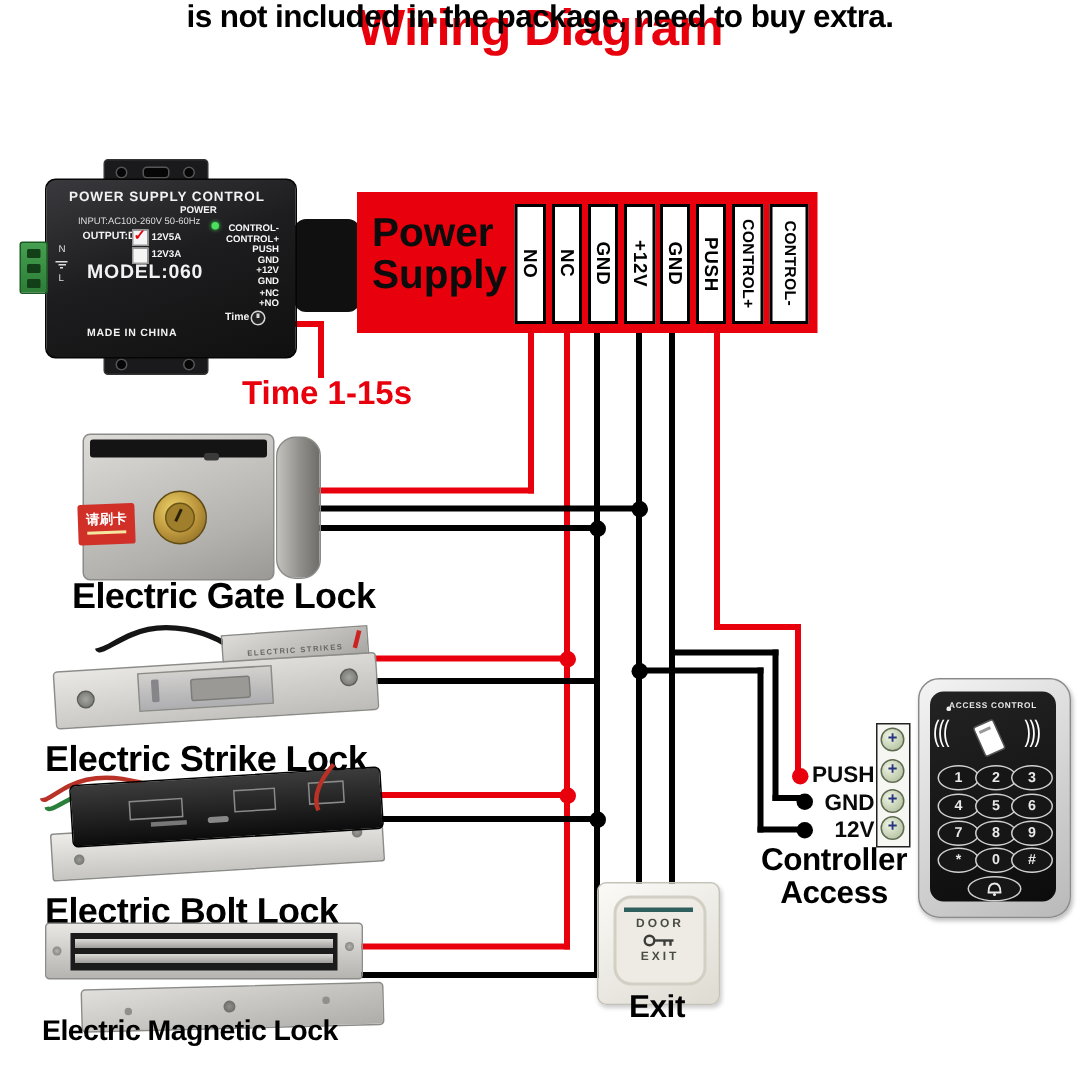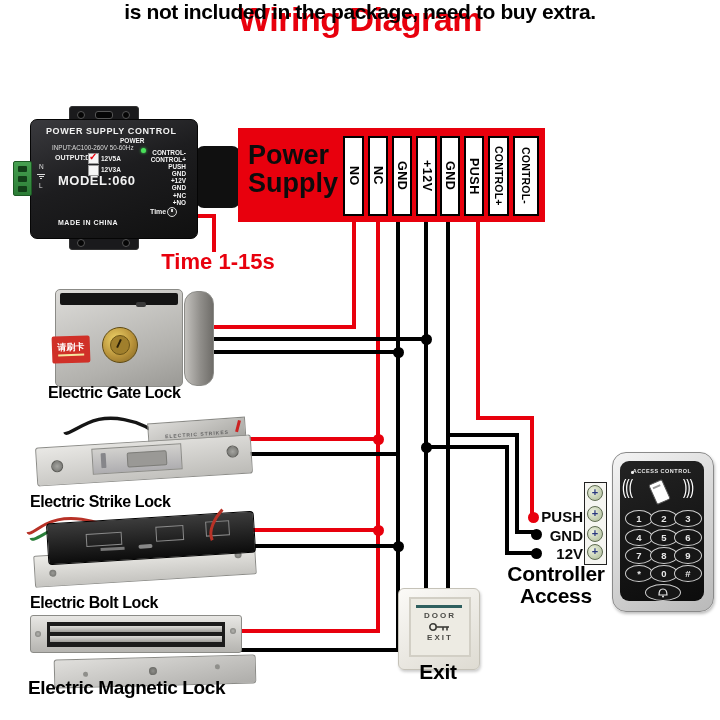--- a/index.html
+++ b/index.html
@@ -27,39 +27,39 @@
   .cb{position:absolute;width:9px;height:9px;background:#f5f5f5;border:1px solid #999;}
   .sideterm div{font-size:6.4px;font-weight:bold;line-height:7.1px;text-align:right;color:#f5f5f5;}
   
   .psb{left:238px;top:128px;width:307px;height:94px;background:#e8000d;}
   .psb-label{position:absolute;left:10px;top:13px;font-size:27px;line-height:28px;font-weight:bold;color:#0c0c0c;}
   .tbox{position:absolute;top:8px;height:76px;background:#fff;border:2px solid #000;
         display:flex;align-items:center;justify-content:center;
         writing-mode:vertical-rl;font-weight:bold;font-size:12.5px;letter-spacing:0.5px;color:#000;}
   .tbox.small{font-size:10.5px;letter-spacing:0.2px;}
   
-  .lock-label{font-size:16px;font-weight:bold;letter-spacing:-0.4px;}
+  .lock-label{font-size:24px;font-weight:bold;letter-spacing:-0.4px;}
   .metal{background:linear-gradient(160deg,#dddcd9 0%,#b2b1ad 70%,#9a9995 100%);border:1px solid #8b8b87;}
   .screw{position:absolute;border-radius:50%;}
   
   .acc-outer{left:612px;top:452px;width:100px;height:158px;border-radius:14px;border:1px solid #8a8a8a;
              background:linear-gradient(145deg,#f4f4f4,#b9b9b9);box-shadow:1px 2px 3px rgba(0,0,0,.25);}
   .acc-inner{left:620px;top:461px;width:84px;height:140px;border-radius:9px;
              background:linear-gradient(160deg,#232323,#0c0c0c);}
   .key{position:absolute;width:26px;height:15px;border:1.5px solid #cfcfcf;border-radius:50%;
        color:#e8e8e8;font-size:9.5px;font-weight:bold;line-height:15px;text-align:center;background:#161616;}
   .tstrip{left:584px;top:482px;width:21px;height:81px;background:#f6f6f2;border:1.5px solid #222;}
   .tscrew{position:absolute;left:2px;width:14px;height:14px;border-radius:50%;border:1px solid #5e6b50;
           background:radial-gradient(circle at 35% 35%,#eef3e2,#a9b894);
           color:#27357e;font-size:11px;font-weight:bold;line-height:13px;text-align:center;}
   .acclbl{position:absolute;left:480px;width:103px;text-align:right;color:#0a0a0a;}
   
   .exit-outer{left:398px;top:588px;width:80px;height:80px;border-radius:6px;border:1px solid #c5c2b8;
               background:linear-gradient(150deg,#fbfaf7,#dedbd2);box-shadow:1px 2px 3px rgba(0,0,0,.2);}
-  .exit-inner{left:409px;top:597px;width:58px;height:56px;border-radius:0;border:2px solid #d2cfc5;
+  .exit-inner{left:409px;top:597px;width:58px;height:56px;border-radius:12px;border:2px solid #d2cfc5;
               background:#edebe3;}
 </style>
 </head>
 <body>
 
 <div class="canvas">
 
   <div class="abs ctr title">Wiring Diagram</div>
   <div class="abs ctr note">
     <div>is not included in the package, need to buy extra.</div>

